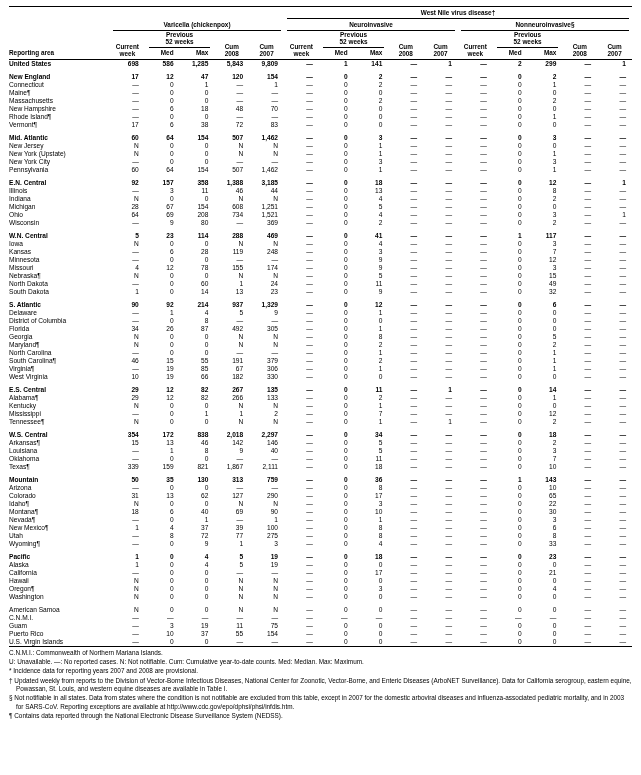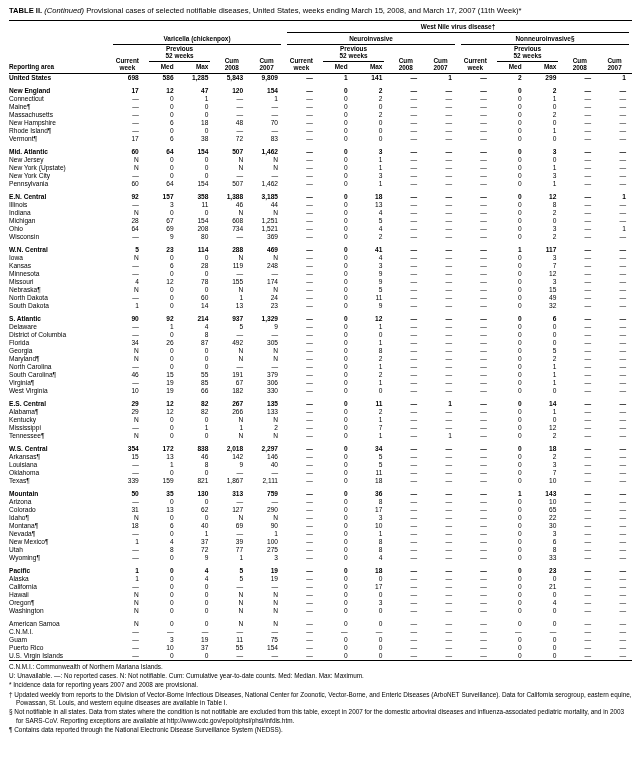--- a/index.html
+++ b/index.html
@@ -50,23 +50,20 @@
   tr.spacer td { height: 5px; line-height: 5px; padding: 0; }
 
   .footnotes { margin-top: 2px; font-size: 6.4px; line-height: 1.3; }
   .footnotes .fn { padding-left: 7px; text-indent: -7px; margin-top: 1px; }
 </style>
 </head>
 <body>
 
 <div class="page">
 
-  <div class="title">
-    <span class="tb">TABLE II.</span> <span class="ti">(Continued)</span> <span>Provisional cases of selected notifiable diseases, United States, weeks ending March 15, 2008, and March 17, 2007 (11th Week)*</span>
-  </div>
 
   <table>
     <colgroup>
       <col class="c-area">
       <col>
         <col>
         <col>
         <col>
         <col>
       <col>

